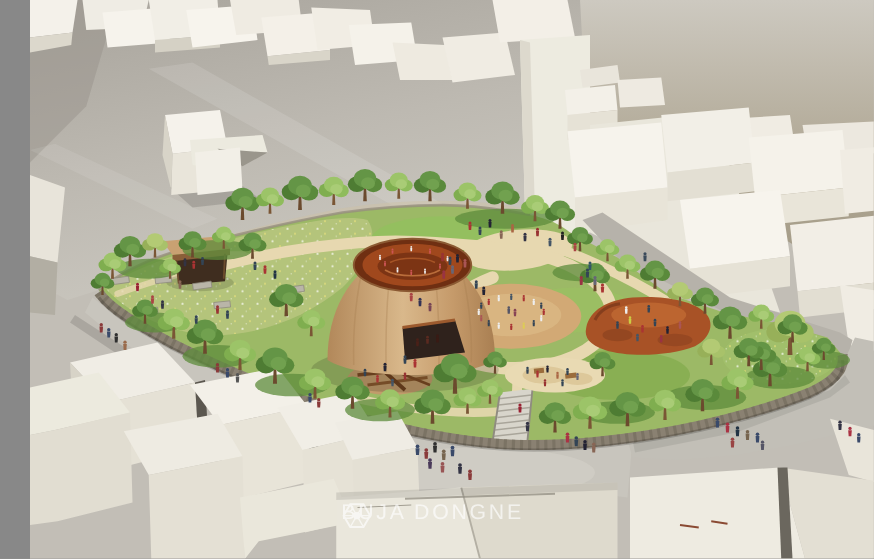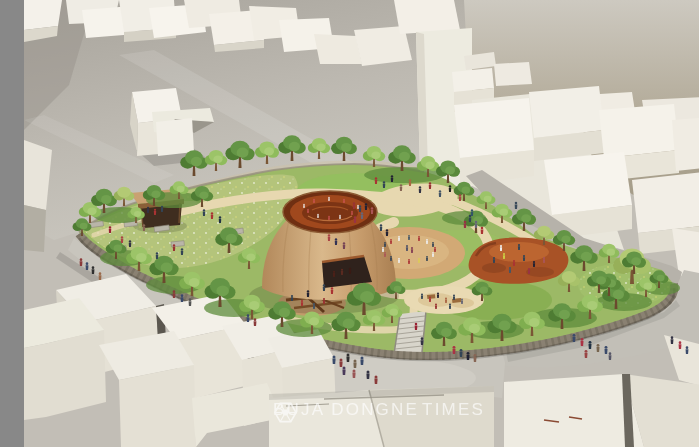--- a/index.html
+++ b/index.html
@@ -549,15 +549,14 @@
         <line x1="0" y1="0" x2="11" y2="0"></line>
             <line x1="0" y1="0" x2="5.5" y2="9.5"></line>
         <line x1="0" y1="0" x2="-5.5" y2="9.5"></line>
             <line x1="0" y1="0" x2="-11" y2="0"></line>
         <line x1="0" y1="0" x2="-5.5" y2="-9.5"></line>
             <line x1="0" y1="0" x2="5.5" y2="-9.5"></line>
       </g>
     </g>
     <circle cx="0" cy="0" r="3" fill="currentColor"></circle>
   </svg>
-  <span>TIMES</span>
 </div>
 </div>
 
 </body></html>

